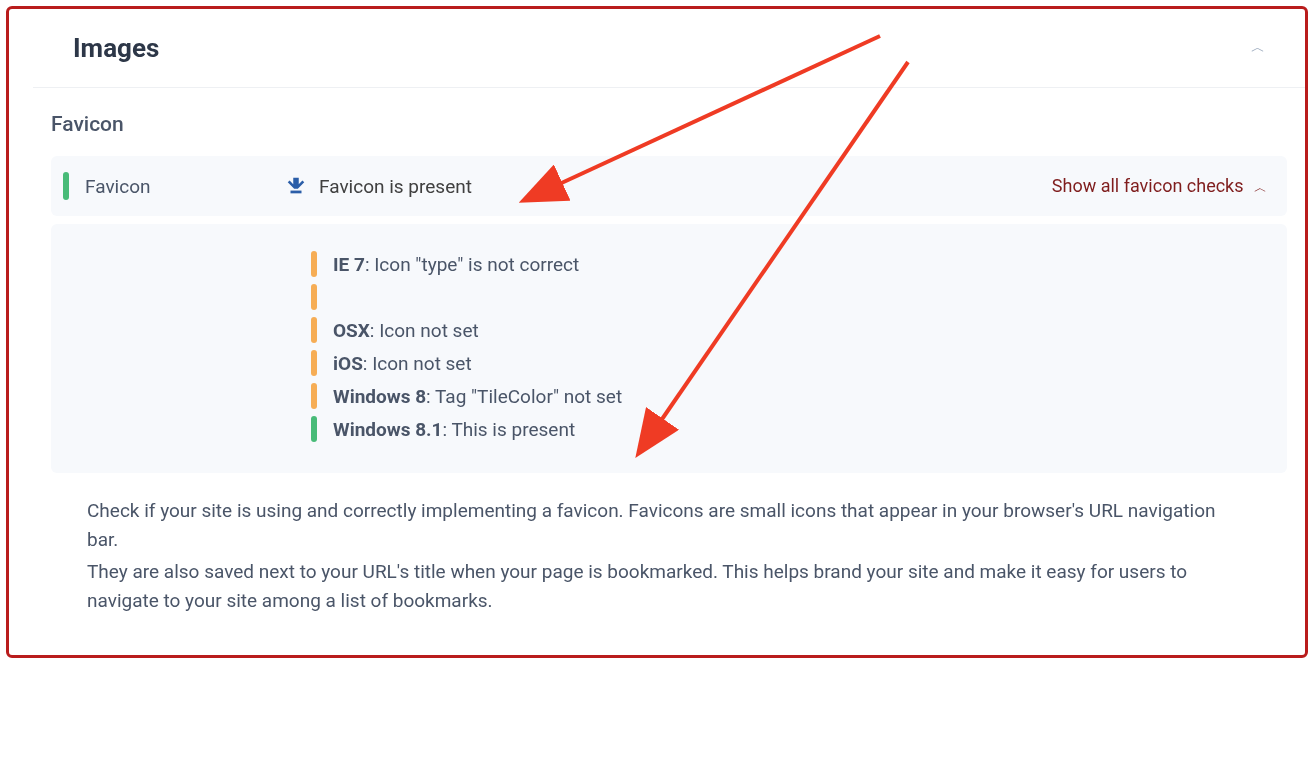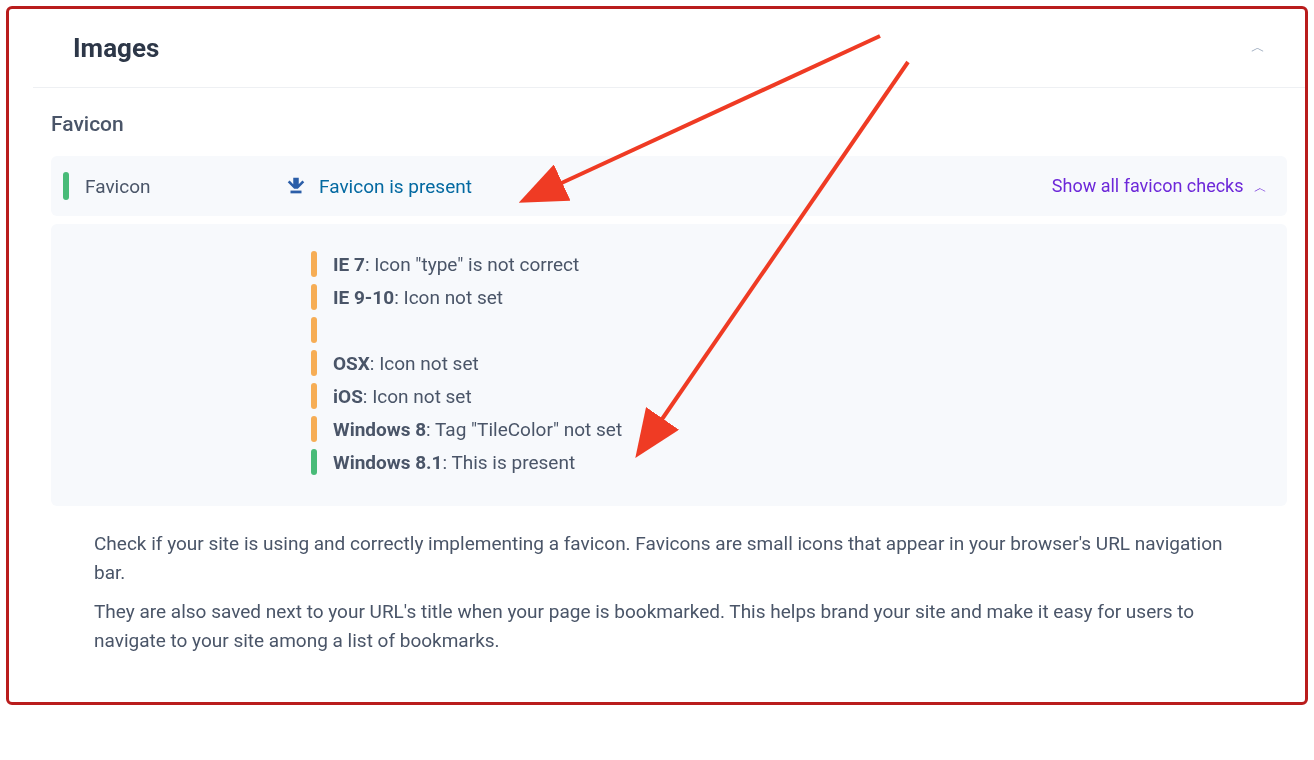--- a/index.html
+++ b/index.html
@@ -64,32 +64,32 @@
 .status-yellow { background: #f6ad55; }
 .row-label {
   font-size: 19px;
   color: #4a5568;
   width: 200px;
 }
 .row-value {
   display: flex;
   align-items: center;
   font-size: 19px;
-  color: #0369a1;
+  color: #404040;
 }
 .favicon-icon {
   display: inline-block;
   width: 22px;
   height: 22px;
   margin-right: 12px;
 }
 .spacer { flex: 1; }
 .toggle-link {
   font-size: 18px;
-  color: #6d28d9;
+  color: #7f1d1d;
   cursor: pointer;
   user-select: none;
 }
 .toggle-link .chev { margin-left: 6px; font-size: 13px; }
 .checks-box {
   background: #f7f9fc;
   border-radius: 6px;
   padding: 20px 20px 24px 260px;
   margin-bottom: 24px;
 }
@@ -107,21 +107,21 @@
   font-size: 19px;
   color: #4a5568;
 }
 .check-text .bold { font-weight: 700; }
 .description {
   padding: 0 32px;
   font-size: 19px;
   line-height: 1.5;
   color: #4a5568;
 }
-.description p { margin: 11px; }
+.description p { margin: 4px; }
 .annotation-svg {
   position: absolute;
   top: 0;
   left: 0;
   pointer-events: none;
 }
 </style>
 </head>
 <body>
 
@@ -154,24 +154,20 @@
     </div>
 
     <div class="checks-box">
 
     <div class="check-item">
           <div class="status-bar status-yellow"></div>
           <div class="check-text"><span class="bold">IE 7</span><span>: Icon "type" is not correct</span></div>
         </div>
         <div class="check-item">
           <div class="status-bar status-yellow"></div>
-          <div class="check-text"><span class="bold">IE 9-10</span><span>: Icon not set</span></div>
-        </div>
-        <div class="check-item">
-          <div class="status-bar status-yellow"></div>
         </div>
         <div class="check-item">
           <div class="status-bar status-yellow"></div>
           <div class="check-text"><span class="bold">OSX</span><span>: Icon not set</span></div>
         </div>
         <div class="check-item">
           <div class="status-bar status-yellow"></div>
           <div class="check-text"><span class="bold">iOS</span><span>: Icon not set</span></div>
         </div>
         <div class="check-item">

